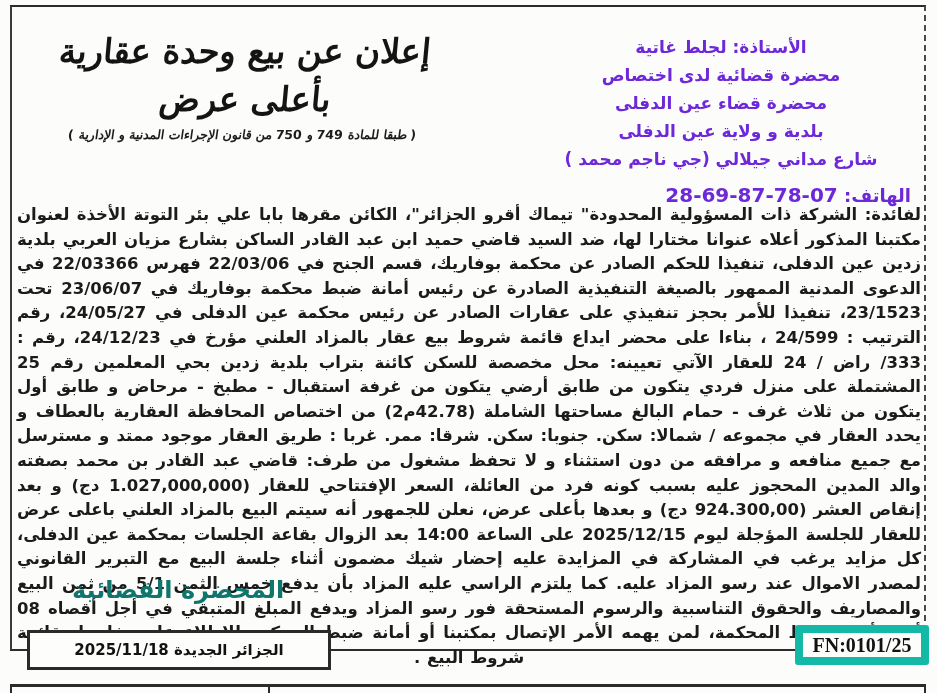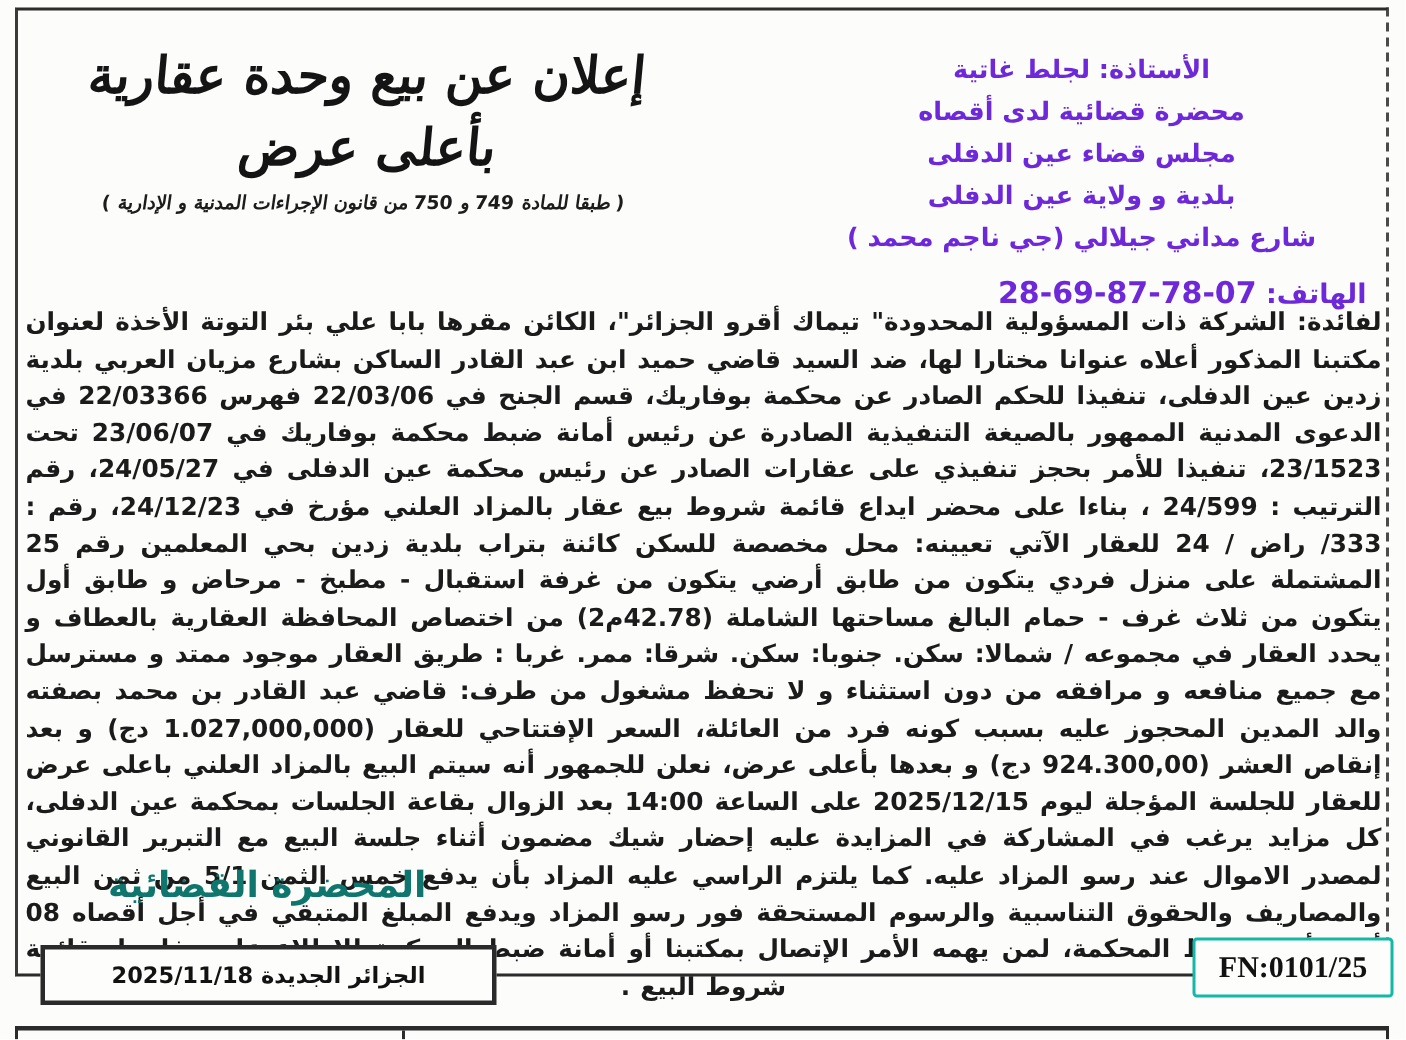--- a/index.html
+++ b/index.html
@@ -107,21 +107,21 @@
     font-size: 15px;
     color: #121212;
   }
 
   
   .fn-box {
     position: absolute;
     top: 625px; left: 795px;
     width: 134px; height: 40px;
     background: #fdfdfc;
-    border: 2px solid #14b8a6;
+    border: 8px solid #14b8a6;
     border-radius: 3px;
     display: flex; align-items: center; justify-content: center;
     font-family: "Liberation Serif", serif;
     font-weight: bold;
     font-size: 20px;
     color: #121212;
   }
 
   
   .next-frame {
@@ -141,22 +141,22 @@
 </style>
 </head>
 <body>
 
 <div class="sheet">
 
   <div class="frame"></div>
 
   <div class="office">
     <div class="office-line">الأستاذة: لجلط غاتية</div>
-    <div class="office-line">محضرة قضائية لدى أقصاه</div>
-    <div class="office-line">مجلس قضاء عين الدفلى</div>
+    <div class="office-line">محضرة قضائية لدى اختصاص</div>
+    <div class="office-line">محضرة قضاء عين الدفلى</div>
     <div class="office-line">بلدية و ولاية عين الدفلى</div>
     <div class="office-line">شارع مداني جيلالي (جي ناجم محمد )</div>
     <div class="office-phone">
       <span>الهاتف:</span>
       <span class="phone-num">07-78-87-69-28</span>
     </div>
   </div>
 
   <div class="title-block">
     <div class="title-l1">إعلان عن بيع وحدة عقارية</div>

